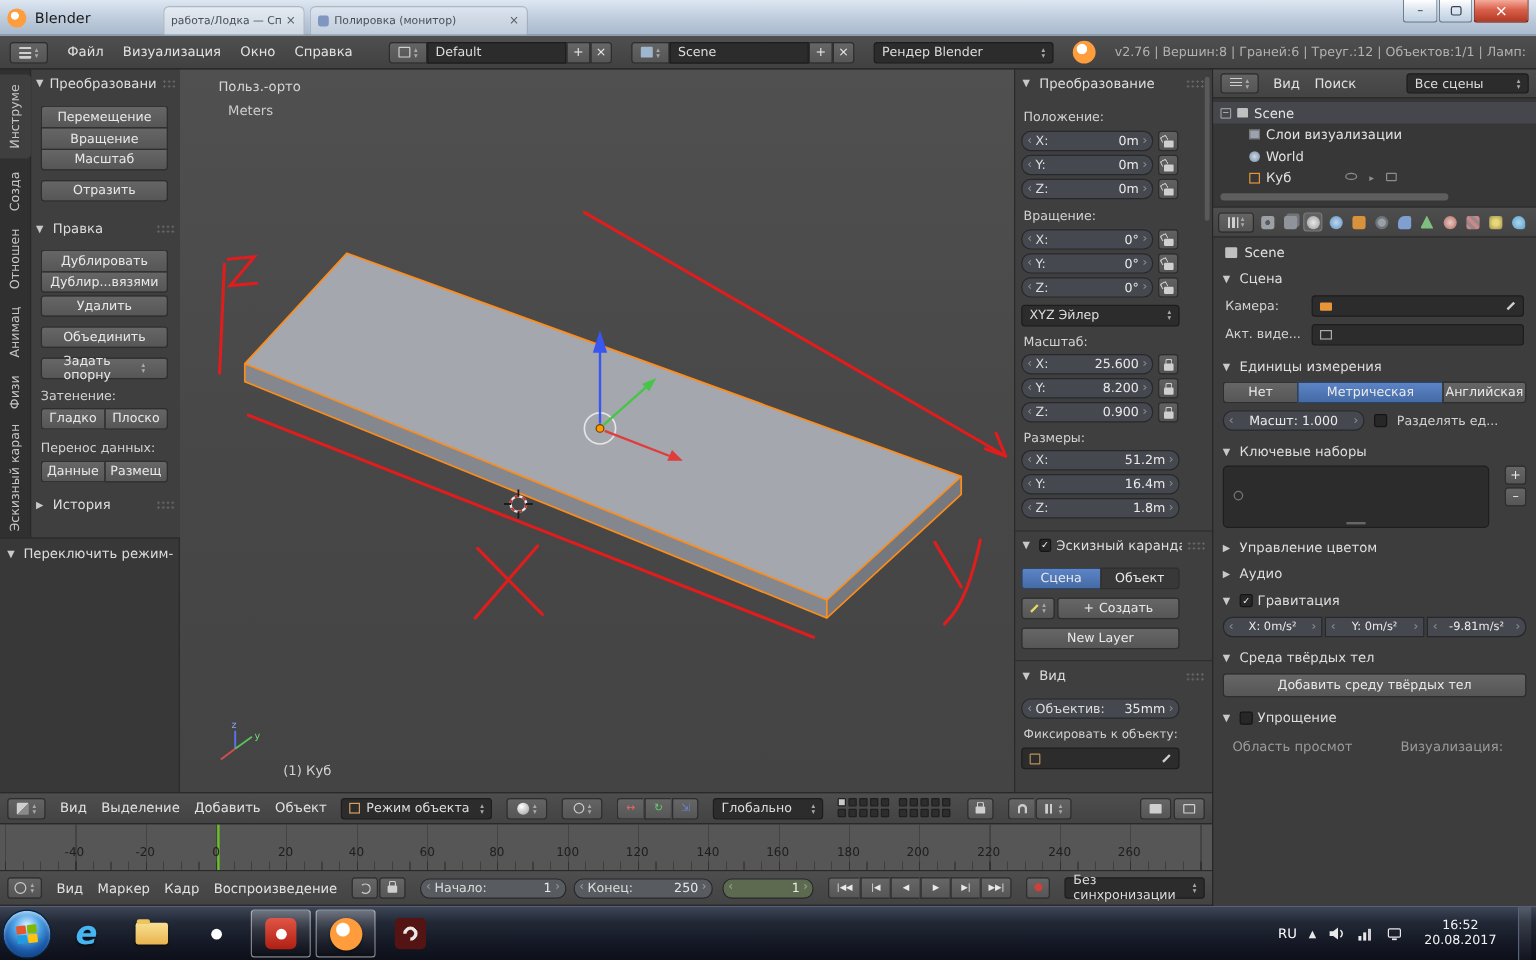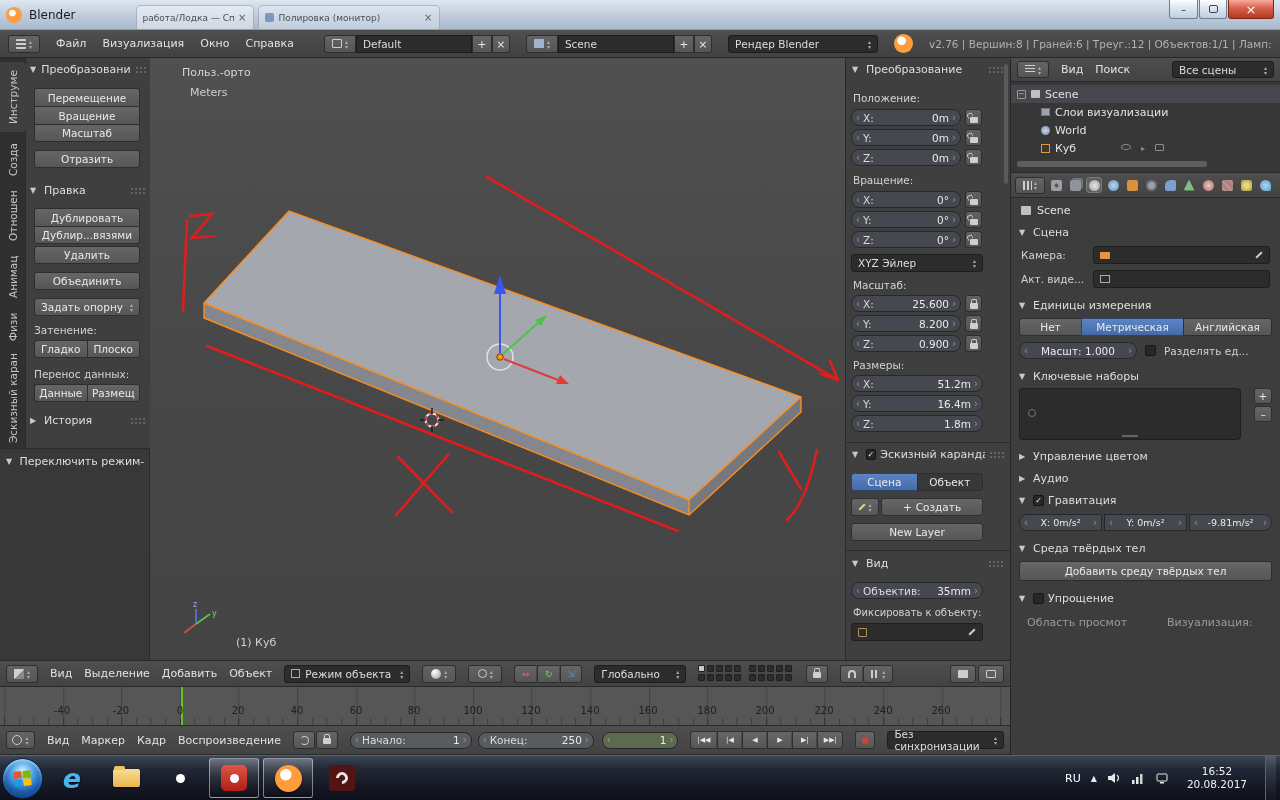--- a/index.html
+++ b/index.html
@@ -172,21 +172,21 @@
       </div>
     <div class="btn grpv-bot abs" style="left:8px;top:168px;width:106px">
         <span>Дублир...вязями</span>
       </div>
     <div class="btn abs" style="left:8px;top:188px;width:106px">
         <span>Удалить</span>
       </div>
     <div class="btn abs" style="left:8px;top:214px;width:106px">
         <span>Объединить</span>
       </div>
-    <div class="btn abs" style="left:8px;top:240px;width:106px;justify-content:flex-start;padding:0 6px">
+    <div class="btn abs" style="left:8px;top:240px;width:106px;justify-content:flex-start;padding:0 18px">
       <span>Задать опорну</span>
         <span class="updn"></span>
     </div>
     <span class="lbl abs" style="left:8px;top:266px">Затенение:</span>
     <div class="flex abs" style="left:8px;top:282px;width:106px">
       <div class="btn grph-l" style="flex:1">
           <span>Гладко</span>
         </div>
       <div class="btn grph-r" style="flex:1">
           <span>Плоско</span>
@@ -539,21 +539,21 @@
       <span class="tri">▼</span>
       <span>Единицы измерения</span>
     </div>
     <div class="flex" style="padding:2px 8px">
       <div class="btn grph-l" style="width:62px">
           <span>Нет</span>
         </div>
       <div class="btn blue" style="flex:1;border-radius:0;border-right-width:0">
           <span>Метрическая</span>
         </div>
-      <div class="btn grph-r" style="width:89px">
+      <div class="btn grph-r" style="width:70px">
           <span>Английская</span>
         </div>
     </div>
     <div class="flex" style="padding:4px 8px;gap:8px">
       <div class="fld" style="width:118px">
         <span class="a">‹</span>
         <span style="flex:1;text-align:center">Масшт: 1.000</span>
         <span class="a">›</span>
       </div>
       <span class="chk"></span>

